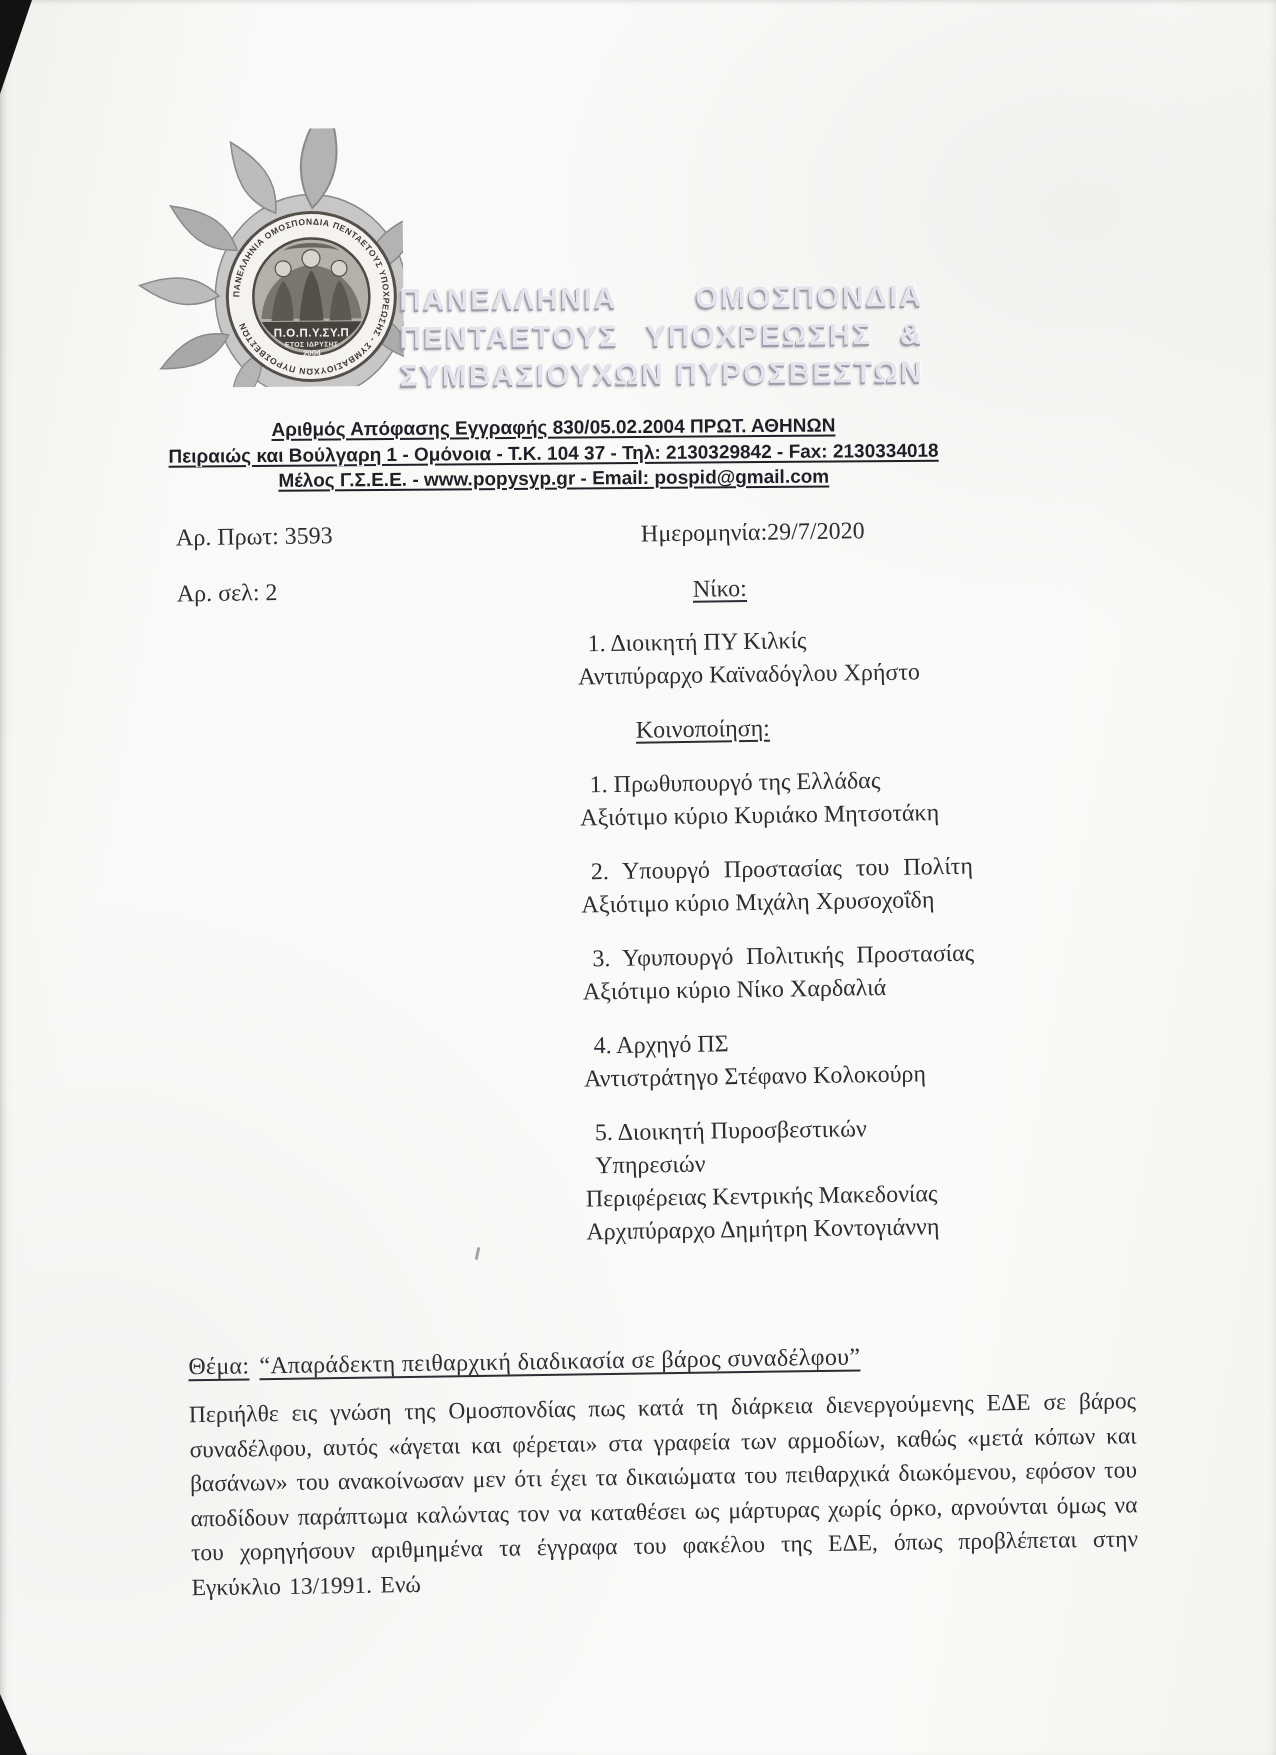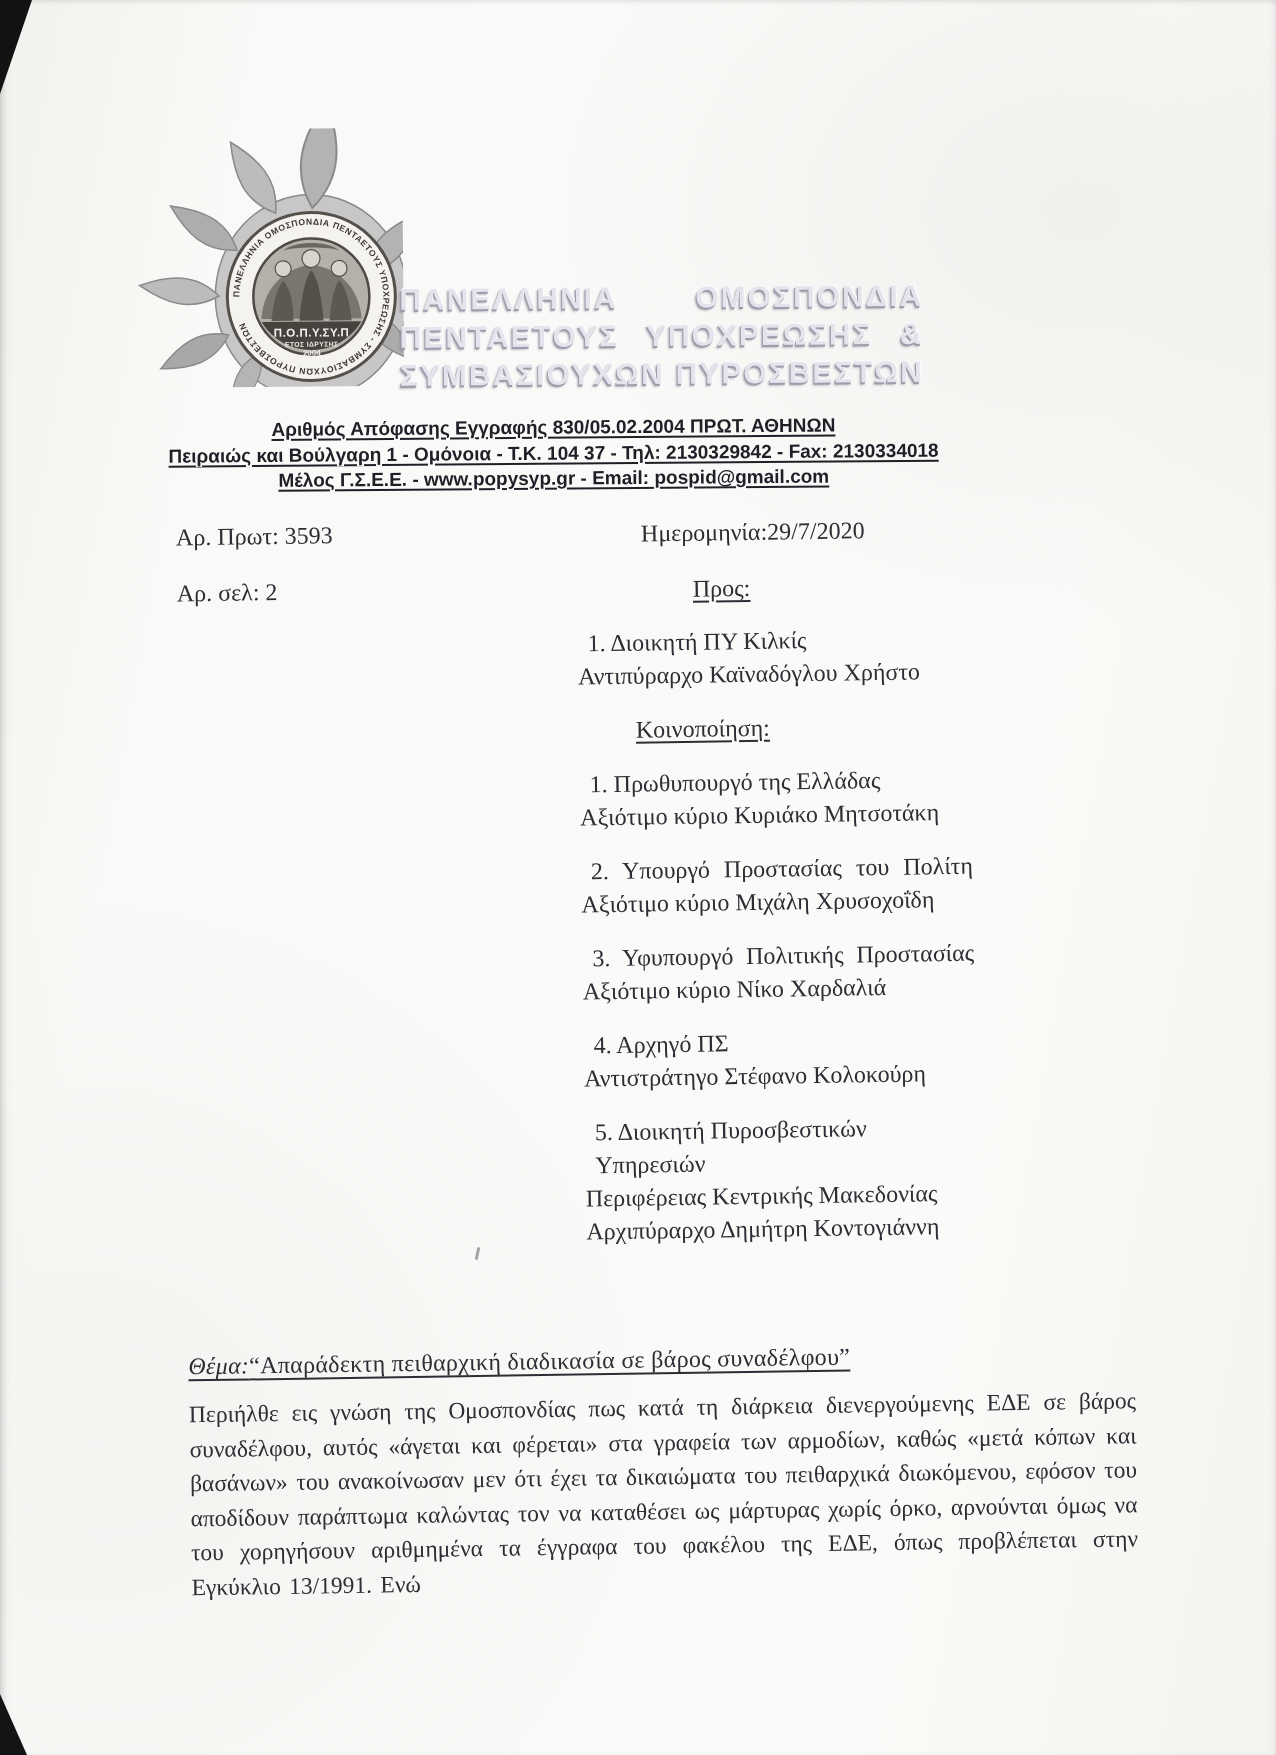--- a/index.html
+++ b/index.html
@@ -58,21 +58,21 @@
   .meta-to{left:684px;top:583px;text-decoration:underline;text-underline-offset:4px;}
 
   .recipients{left:568px;top:636px;width:392px;font-size:24px;line-height:33px;}
   .recip-entry{margin-bottom:21px;}
   .recip-entry .num{padding-left:10px;}
   .stretch{text-align:justify;text-align-last:justify;}
   .cc-heading{margin:21px 0 21px 57px;text-decoration:underline;text-underline-offset:4px;width:140px;}
 
   .subject{left:168px;top:1356px;font-size:24px;letter-spacing:.3px;
     text-decoration:underline;text-underline-offset:5px;text-decoration-thickness:1.5px;}
-  .subject .lbl{font-style:italic;}
+  .subject .lbl{margin-right:10px;}
 
   .body-par{left:168px;top:1400px;width:947px;font-size:23.5px;line-height:34.5px;
     text-align:justify;word-spacing:2.5px;}
 
   .seal-ring-text{font-family:"Liberation Sans", sans-serif;font-size:8.6px;font-weight:700;
     letter-spacing:.6px;fill:#3c3834;}
   .seal-acro{font-family:"Liberation Sans", sans-serif;font-weight:700;font-size:11.5px;fill:#f3f1ee;letter-spacing:.5px;}
   .seal-found{font-family:"Liberation Sans", sans-serif;font-weight:700;font-size:6.8px;fill:#efede9;letter-spacing:.4px;}
   .seal-year{font-family:"Liberation Sans", sans-serif;font-weight:700;font-size:8px;fill:#efede9;}
 </style>
@@ -137,21 +137,21 @@
       <div>Πειραιώς και Βούλγαρη 1 - Ομόνοια - Τ.Κ. 104 37 - Τηλ: 2130329842 - Fax: 2130334018</div>
       <div>Μέλος Γ.Σ.Ε.Ε. - www.popysyp.gr - Email: pospid@gmail.com</div>
     </div>
   </div>
 
   <div class="abs letter-tilt">
 
     <div class="abs serif24 meta-protocol">Αρ. Πρωτ: 3593</div>
     <div class="abs serif24 meta-pages">Αρ. σελ: 2</div>
     <div class="abs serif24 meta-date">Ημερομηνία:29/7/2020</div>
-    <div class="abs serif24 meta-to">Προς:</div>
+    <div class="abs serif24 meta-to">Νίκο:</div>
 
     <div class="abs recipients">
       <div class="recip-entry">
         <div class="num">1. Διοικητή ΠΥ Κιλκίς</div>
         <div>Αντιπύραρχο Καϊναδόγλου Χρήστο</div>
       </div>
 
       <div class="cc-heading">Κοινοποίηση:</div>
 
       <div class="recip-entry">

